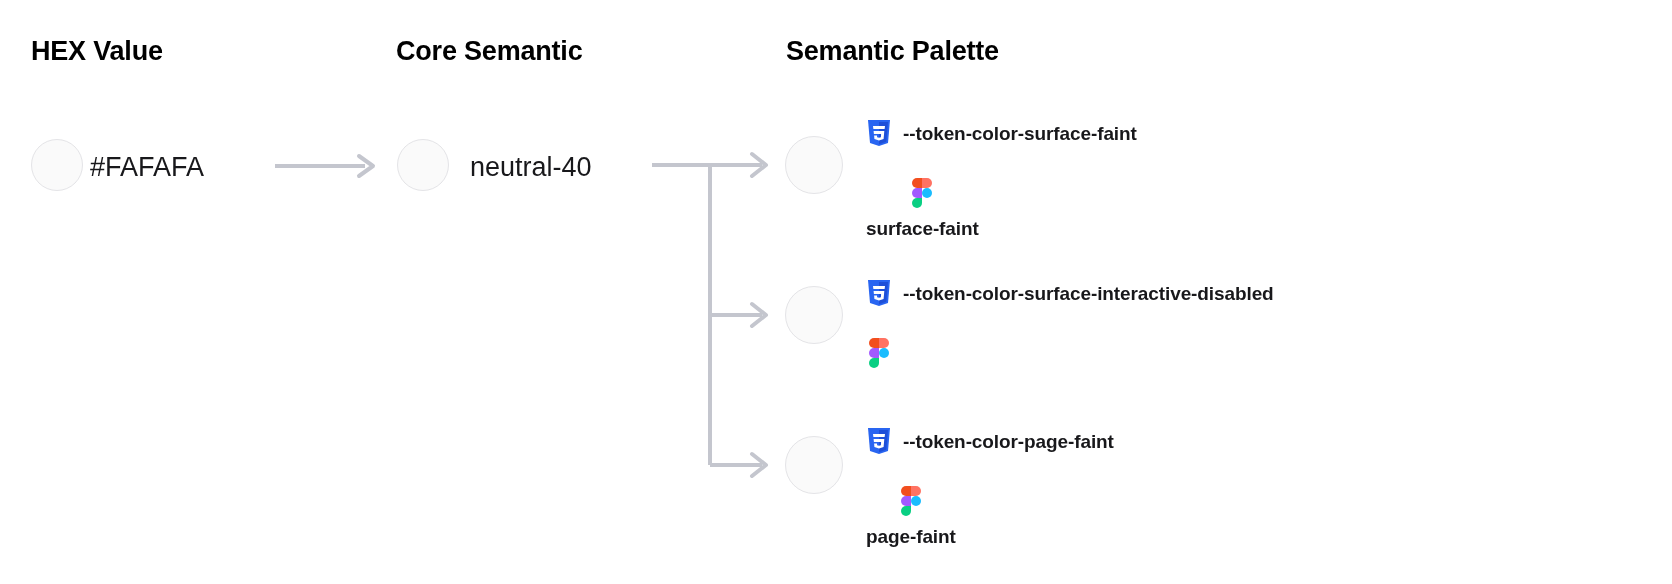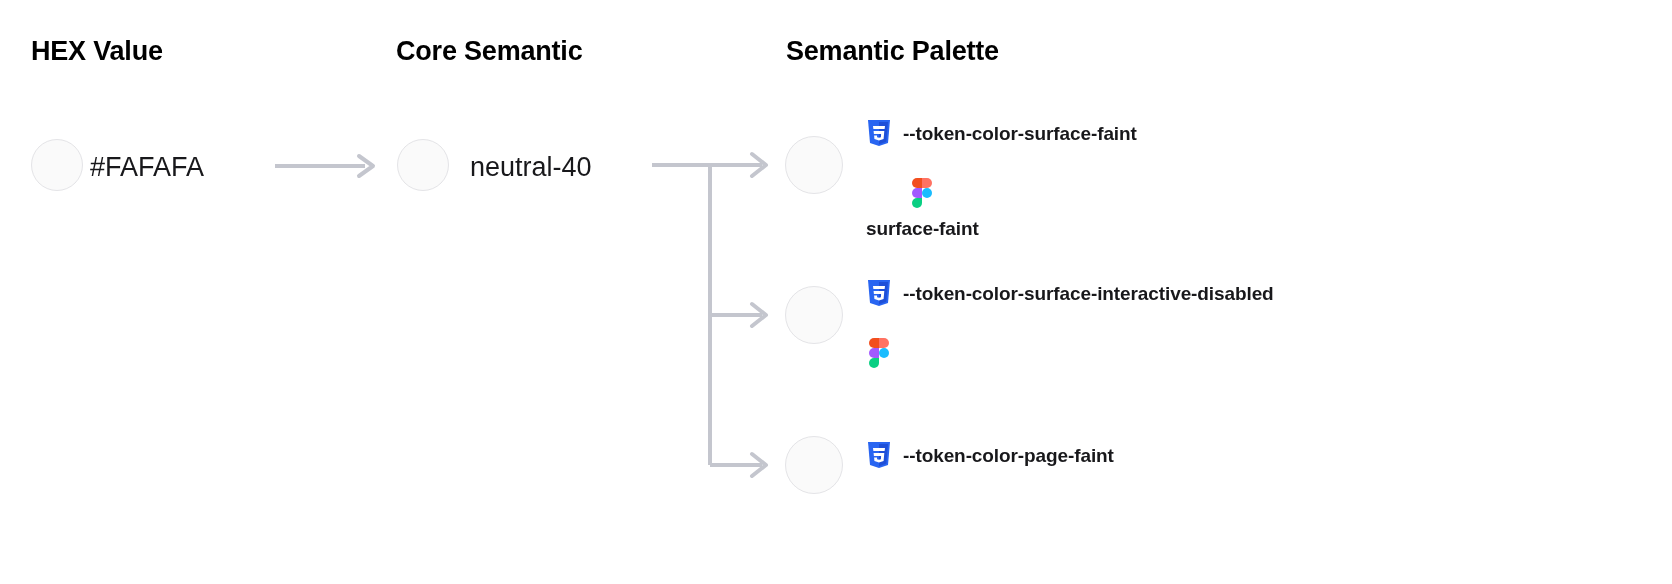--- a/index.html
+++ b/index.html
@@ -82,21 +82,21 @@
 
   
   .sem-row {
     position: absolute;
     left: 866px;
     width: 780px;
     height: 110px;
   }
   #sem-row-0 { top: 110px; }
   #sem-row-1 { top: 242px; margin-top: 28px; }
-  #sem-row-2 { top: 432px; }
+  #sem-row-2 { top: 418px; }
 
   .token-line {
     position: absolute;
     left: 0;
     display: flex;
     align-items: center;
     gap: 11px;
     white-space: nowrap;
   }
   .token-line.css-line  { top: 8px; }
@@ -220,15 +220,27 @@
       <span class="icon-box">
         <svg width="24" height="28" viewBox="0 0 24 28">
           <path d="M1 1 L23 1 L21 24 L12 27 L3 24 Z" fill="#2965F1"></path>
           <path d="M12 3 L12 25.2 L19.3 22.8 L21 3 Z" fill="#1E4FD8"></path>
           <path d="M6 7 L18 7 L17.6 10 L6.4 10 Z" fill="#FFFFFF"></path>
           <path d="M6.6 12 L17.3 12 L16.6 20 L12 21.5 L7.4 20 L7.1 16.5 L10 16.5 L10.1 18.2 L12 18.8 L13.9 18.2 L14.1 15 L6.9 15 Z" fill="#FFFFFF"></path>
         </svg>
       </span>
       <span class="token-text">--token-color-page-faint</span>
     </div>
+    <div class="token-line figma-line">
+      <span class="icon-box">
+        <svg width="20" height="30" viewBox="0 0 20 30">
+          <path d="M5 0 H10 V10 H5 A5 5 0 0 1 5 0 Z" fill="#F24E1E"></path>
+          <path d="M10 0 H15 A5 5 0 0 1 15 10 H10 Z" fill="#FF7262"></path>
+          <path d="M5 10 H10 V20 H5 A5 5 0 0 1 5 10 Z" fill="#A259FF"></path>
+          <circle cx="15" cy="15" r="5" fill="#1ABCFE"></circle>
+          <path d="M5 20 H10 V25 A5 5 0 1 1 5 20 Z" fill="#0ACF83"></path>
+        </svg>
+      </span>
+      <span class="token-text">page-faint</span>
+    </div>
   </div>
 
 </div>
 
 </body></html>

